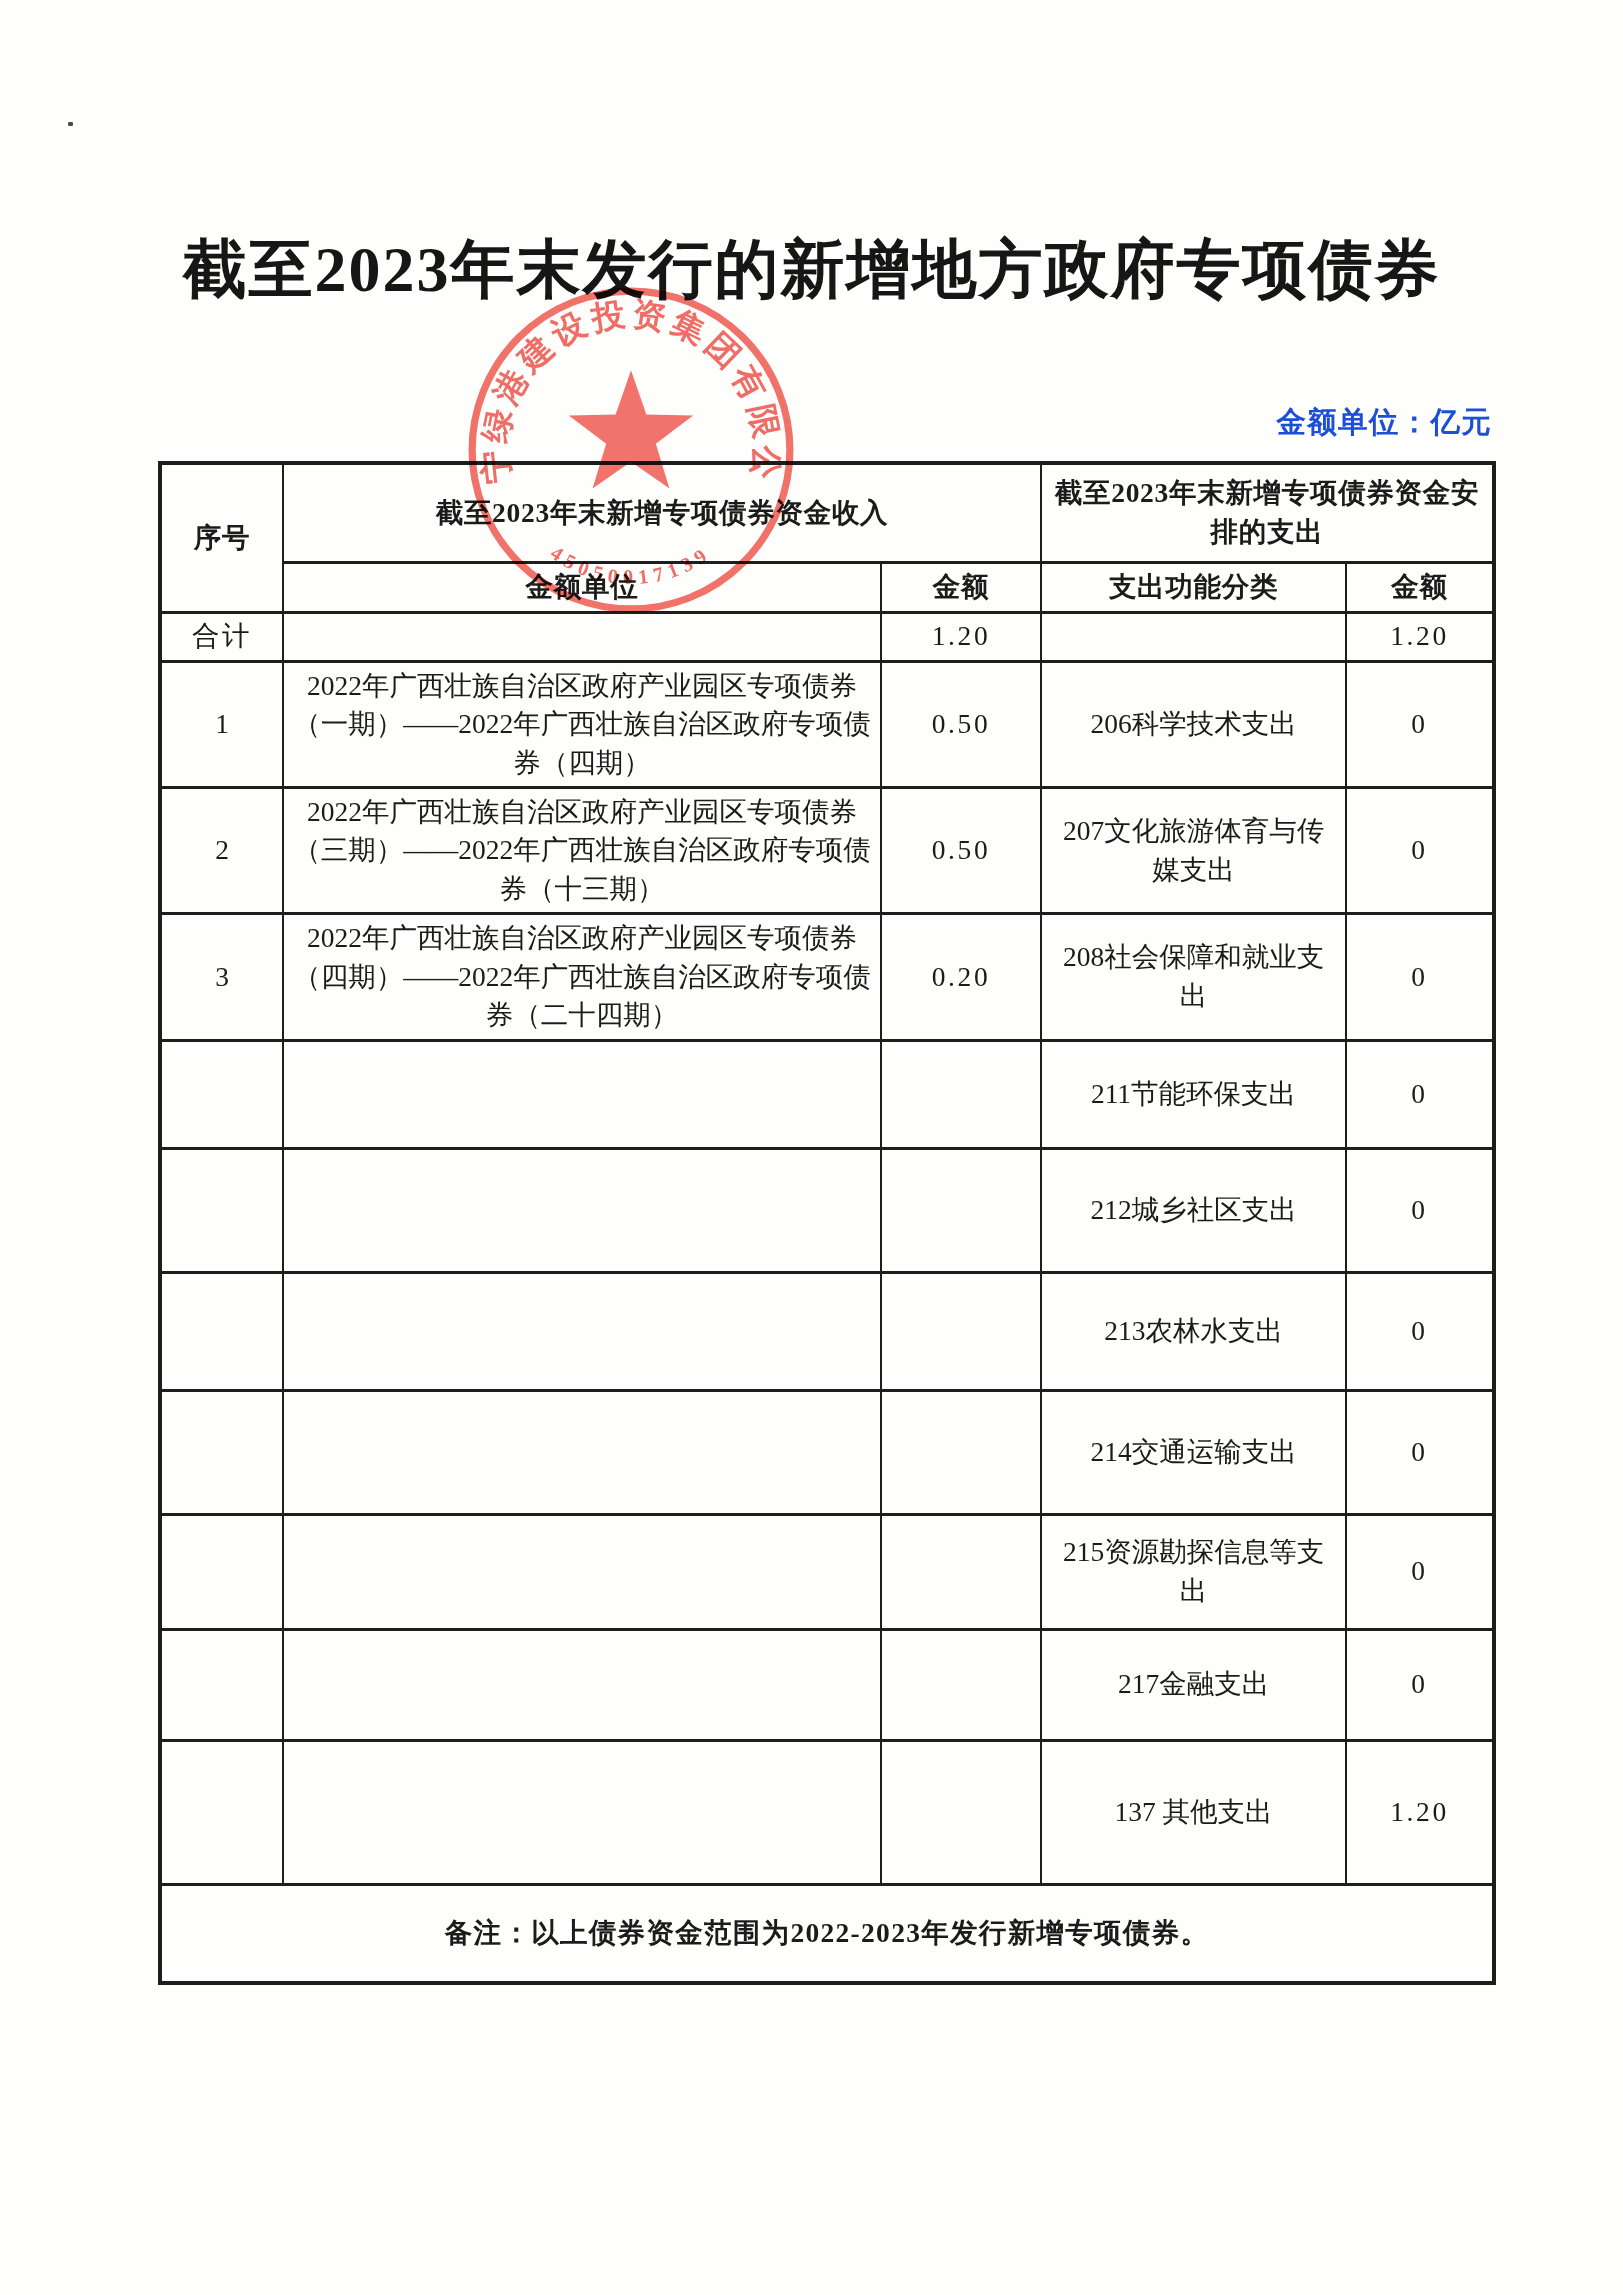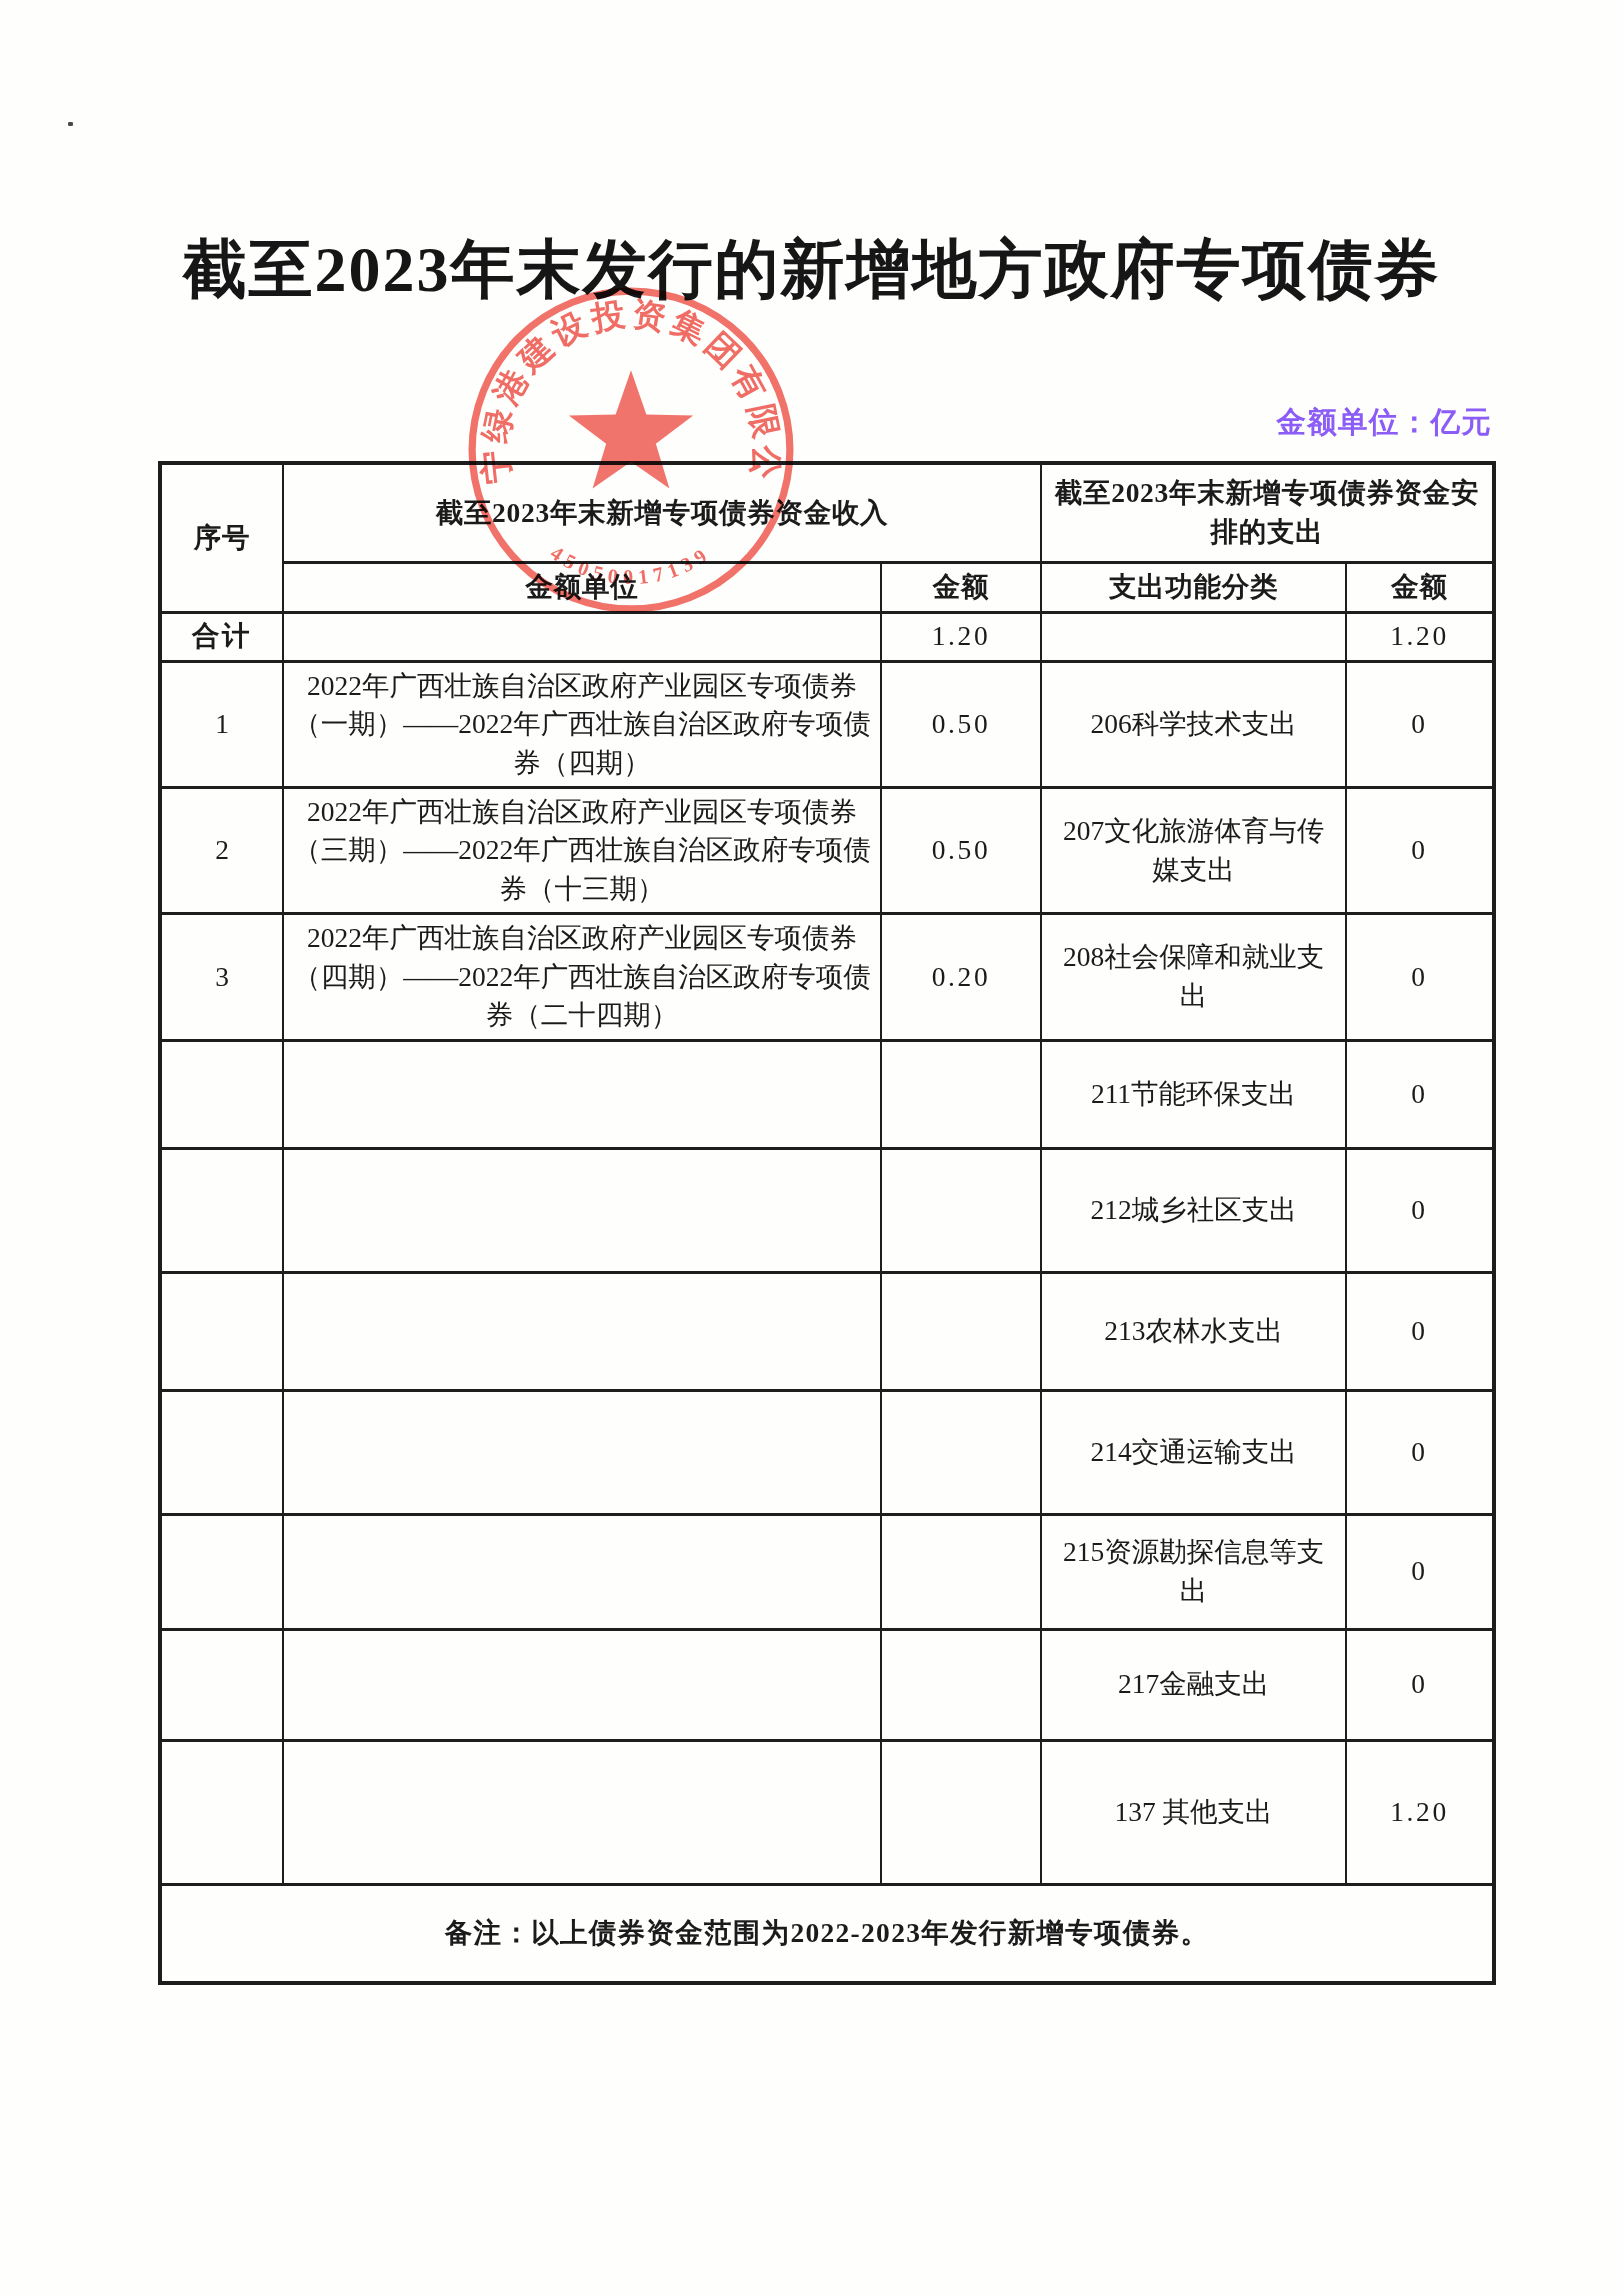--- a/index.html
+++ b/index.html
@@ -13,37 +13,37 @@
     background:#4a4a4a; border-radius:1.3px;
   }
   .title {
     position:absolute; top:234px; left:0; width:100%;
     text-align:center; font-size:64px; font-weight:bold;
     line-height:72px; letter-spacing:2px; color:#161616;
   }
   .unit-label {
     position:absolute; top:403px; right:131px;
     font-family:"Liberation Sans","DejaVu Sans",sans-serif;
-    font-size:29.5px; font-weight:bold; letter-spacing:1.3px; color:#8b5cf6;
+    font-size:29.5px; font-weight:bold; letter-spacing:1.3px; color:#1d4ed8;
   }
   table.main {
     position:absolute; left:158px; top:461px; width:1334px;
     border-collapse:collapse; table-layout:fixed;
     border:4.6px solid #1d1d1d;
   }
   table.main td {
     border:2px solid #1e1e1e;
     border-top-width:3.3px; border-bottom-width:3.3px;
     text-align:center; vertical-align:middle;
     padding:3.9px 9.2px; overflow:hidden;
     font-size:27.5px; line-height:1.4; color:#1b1b1b;
   }
   td.hdr { font-size:28px; font-weight:bold; letter-spacing:0.7px; }
   td.seq { font-size:29px; }
-  td.total-label { font-size:29.5px; font-weight:bold; letter-spacing:2.6px; }
+  td.total-label { font-size:29.5px; font-weight:normal; letter-spacing:2.6px; }
   td.bond {
     font-size:26px; line-height:1.55;
     text-align:justify; text-align-last:center; padding:3.9px 14.4px;
   }
   td.num { font-size:29px; letter-spacing:2.6px; }
   td.expcls { font-size:27.5px; line-height:1.5; padding:3.9px 11.8px; }
   td.note-cell { font-size:28px; font-weight:bold; letter-spacing:1.3px;font-family:Liberation Serif, serif; }
   .stamp {
     position:absolute; left:461px; top:280px; width:340px; height:340px;
     mix-blend-mode:multiply; opacity:0.88; pointer-events:none;

